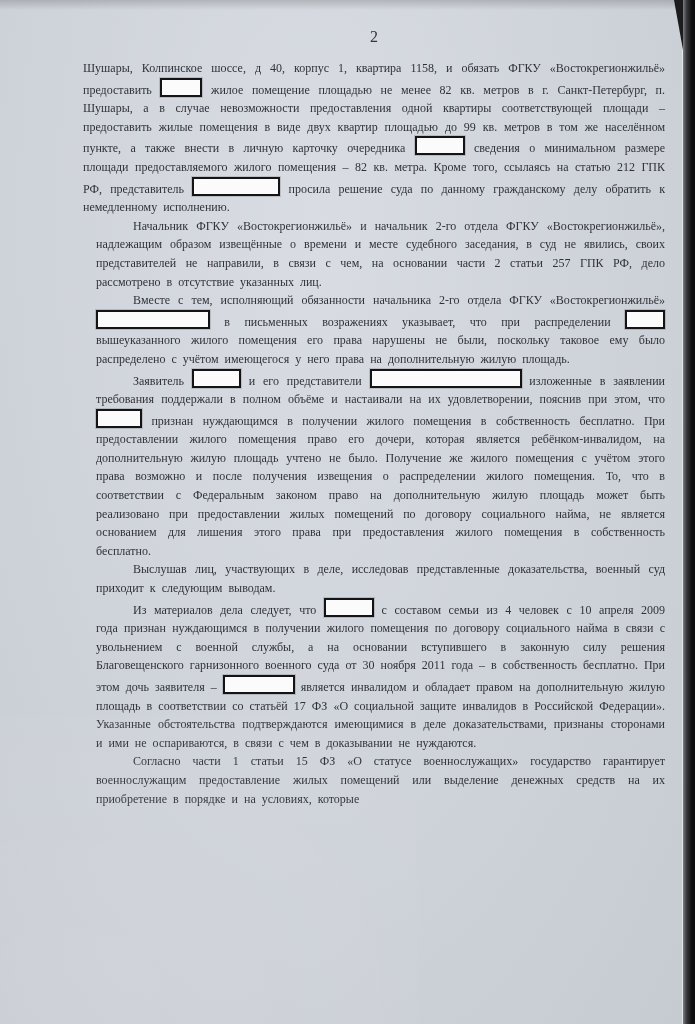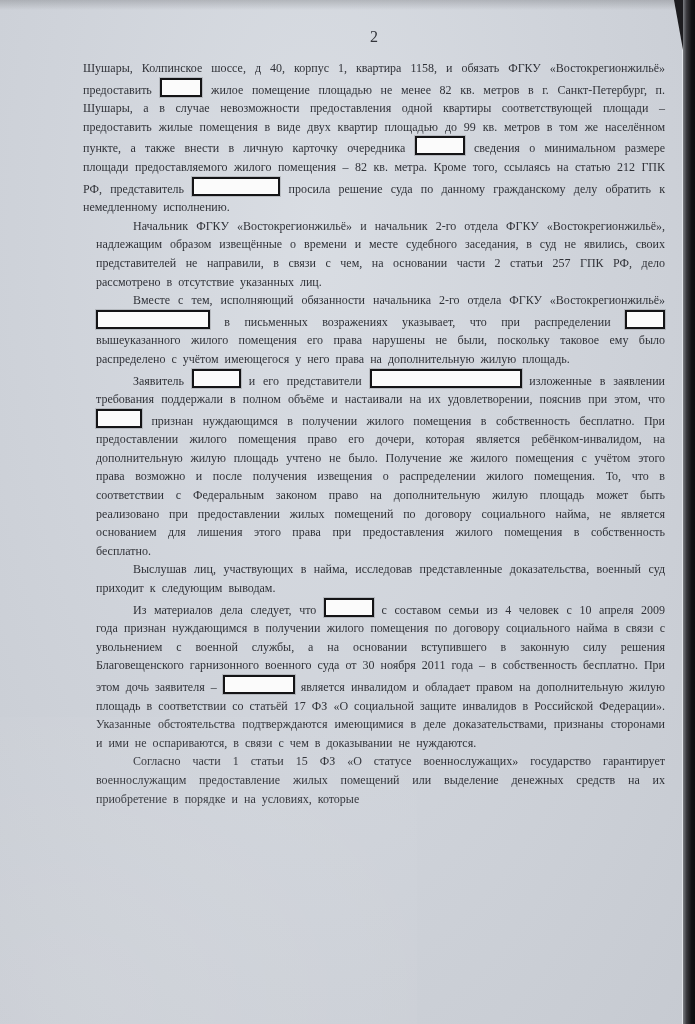--- a/index.html
+++ b/index.html
@@ -90,17 +90,17 @@
 
 <div class="photo">
   <div class="edge-right"></div>
   <div class="edge-corner"></div>
   <div class="page-num">2</div>
   <div class="body-text">
       <p class="para"><span>Шушары, Колпинское шоссе, д 40, корпус 1, квартира 1158, и обязать ФГКУ «Востокрегионжильё» предоставить </span><span class="redact" style="width: 38px;"></span><span> жилое помещение площадью не менее 82 кв. метров в г. Санкт-Петербург, п. Шушары, а в случае невозможности предоставления одной квартиры соответствующей площади – предоставить жилые помещения в виде двух квартир площадью до 99 кв. метров в том же населённом пункте, а также внести в личную карточку очередника </span><span class="redact" style="width: 46px;"></span><span> сведения о минимальном размере площади предоставляемого жилого помещения – 82 кв. метра. Кроме того, ссылаясь на статью 212 ГПК РФ, представитель </span><span class="redact" style="width: 84px;"></span><span> просила решение суда по данному гражданскому делу обратить к немедленному исполнению.</span></p>
       <p class="para indent"><span>Начальник ФГКУ «Востокрегионжильё» и начальник 2-го отдела ФГКУ «Востокрегионжильё», надлежащим образом извещённые о времени и месте судебного заседания, в суд не явились, своих представителей не направили, в связи с чем, на основании части 2 статьи 257 ГПК РФ, дело рассмотрено в отсутствие указанных лиц.</span></p>
       <p class="para indent"><span>Вместе с тем, исполняющий обязанности начальника 2-го отдела ФГКУ «Востокрегионжильё» </span><span class="redact" style="width: 110px;"></span><span> в письменных возражениях указывает, что при распределении </span><span class="redact" style="width: 36px;"></span><span> вышеуказанного жилого помещения его права нарушены не были, поскольку таковое ему было распределено с учётом имеющегося у него права на дополнительную жилую площадь.</span></p>
       <p class="para indent"><span>Заявитель </span><span class="redact" style="width: 45px;"></span><span> и его представители </span><span class="redact" style="width: 148px;"></span><span> изложенные в заявлении требования поддержали в полном объёме и настаивали на их удовлетворении, пояснив при этом, что </span><span class="redact" style="width: 42px;"></span><span> признан нуждающимся в получении жилого помещения в собственность бесплатно. При предоставлении жилого помещения право его дочери, которая является ребёнком-инвалидом, на дополнительную жилую площадь учтено не было. Получение же жилого помещения с учётом этого права возможно и после получения извещения о распределении жилого помещения. То, что в соответствии с Федеральным законом право на дополнительную жилую площадь может быть реализовано при предоставлении жилых помещений по договору социального найма, не является основанием для лишения этого права при предоставления жилого помещения в собственность бесплатно.</span></p>
-      <p class="para indent"><span>Выслушав лиц, участвующих в найма, исследовав представленные доказательства, военный суд приходит к следующим выводам.</span></p>
+      <p class="para indent"><span>Выслушав лиц, участвующих в деле, исследовав представленные доказательства, военный суд приходит к следующим выводам.</span></p>
       <p class="para indent"><span>Из материалов дела следует, что </span><span class="redact" style="width: 46px;"></span><span> с составом семьи из 4 человек с 10 апреля 2009 года признан нуждающимся в получении жилого помещения по договору социального найма в связи с увольнением с военной службы, а на основании вступившего в законную силу решения Благовещенского гарнизонного военного суда от 30 ноября 2011 года – в собственность бесплатно. При этом дочь заявителя – </span><span class="redact" style="width: 68px;"></span><span> является инвалидом и обладает правом на дополнительную жилую площадь в соответствии со статьёй 17 ФЗ «О социальной защите инвалидов в Российской Федерации». Указанные обстоятельства подтверждаются имеющимися в деле доказательствами, признаны сторонами и ими не оспариваются, в связи с чем в доказывании не нуждаются.</span></p>
       <p class="para indent"><span>Согласно части 1 статьи 15 ФЗ «О статусе военнослужащих» государство гарантирует военнослужащим предоставление жилых помещений или выделение денежных средств на их приобретение в порядке и на условиях, которые</span></p>
     </div>
 </div>
 
 </body></html>

